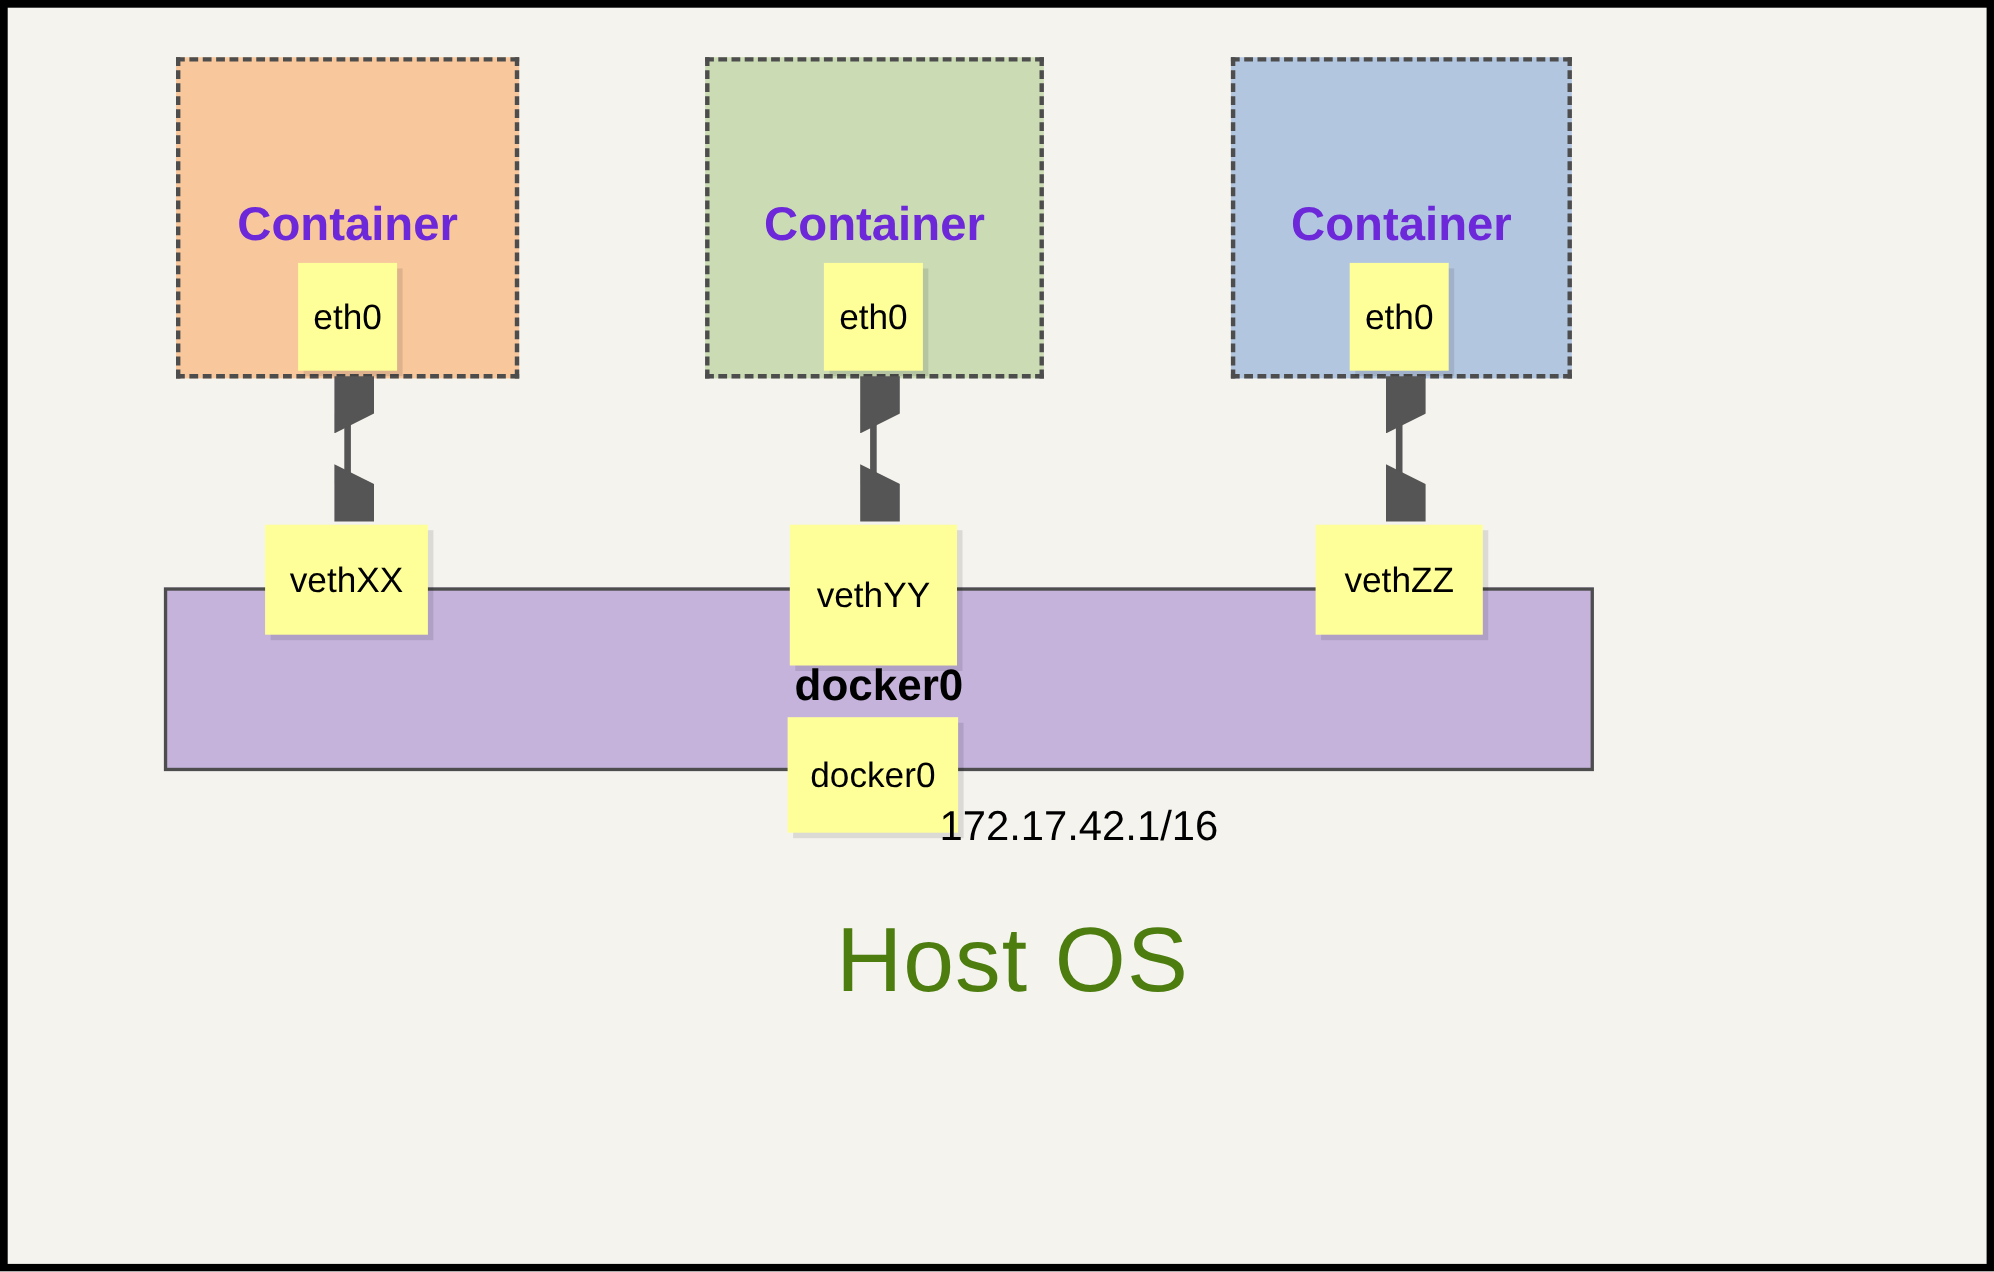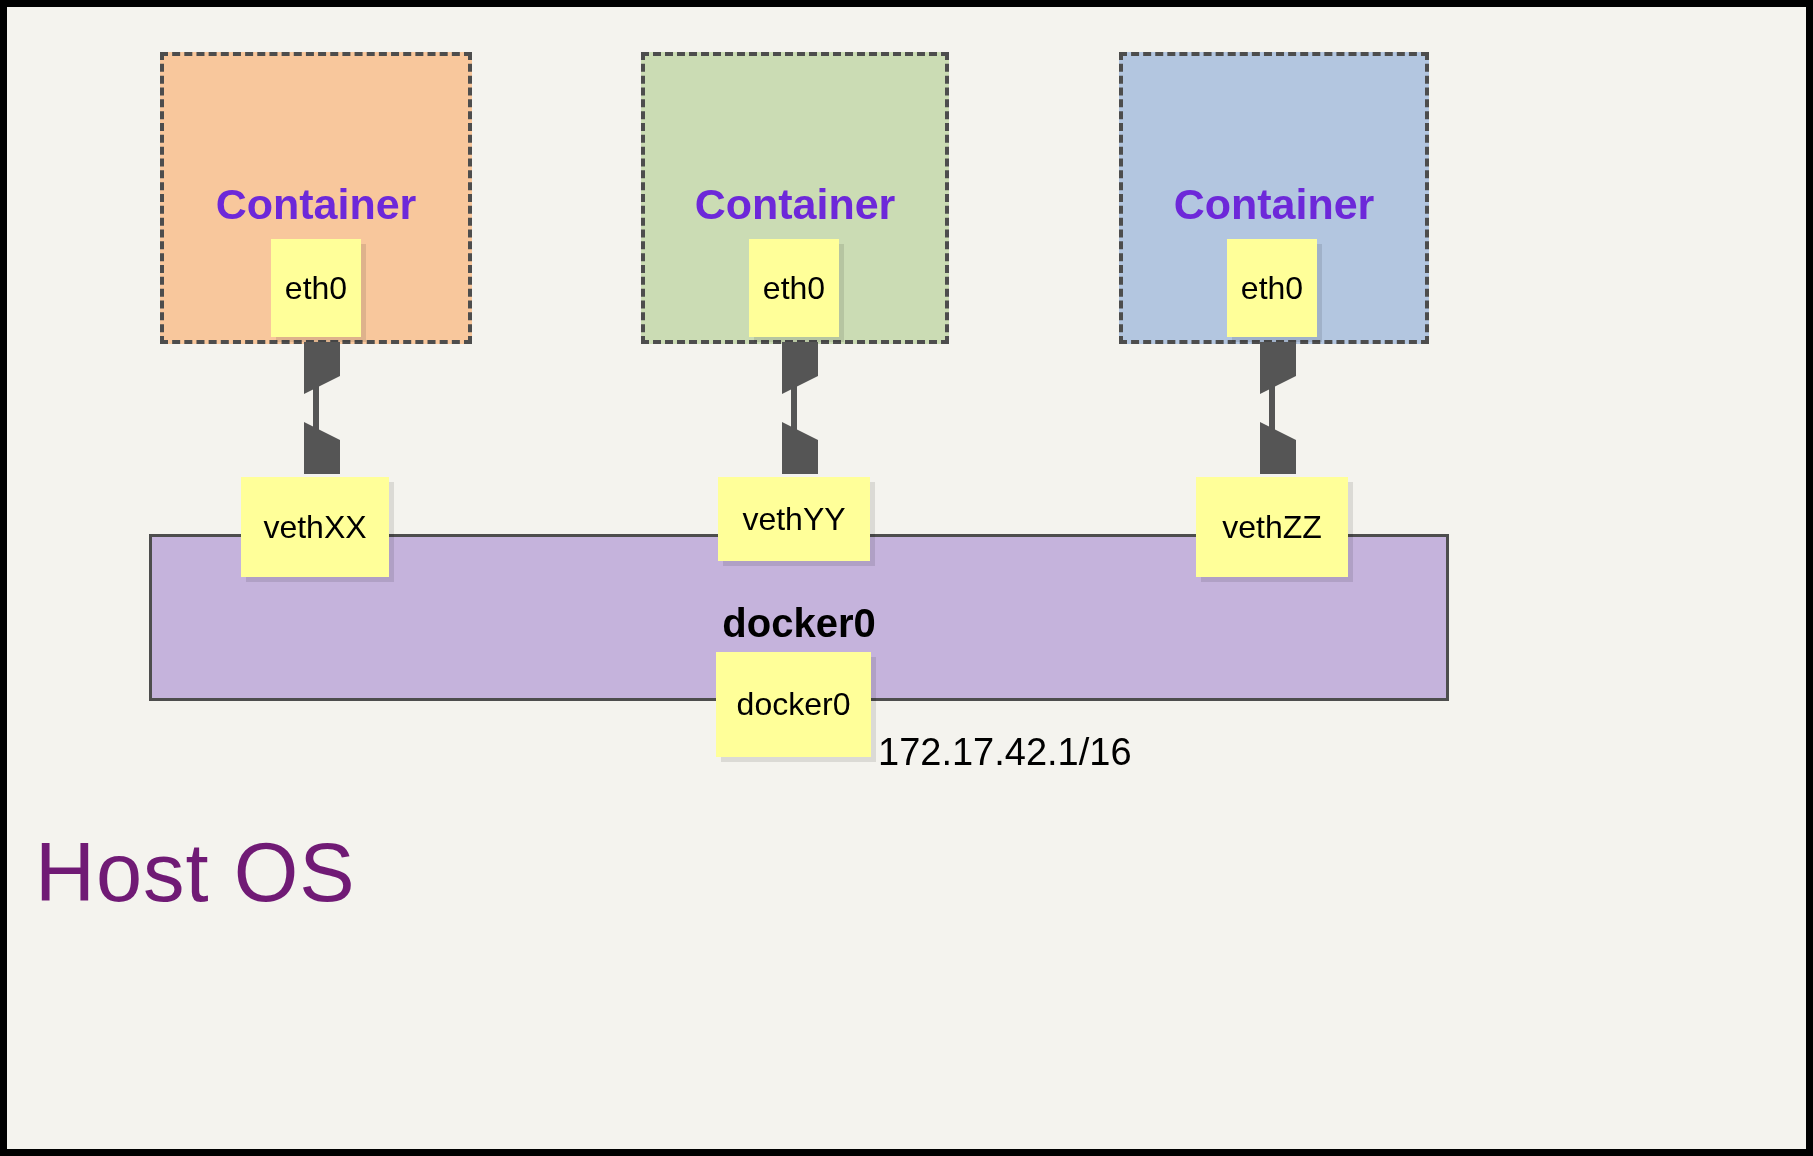--- a/index.html
+++ b/index.html
@@ -82,23 +82,24 @@
     font-size: 38px;
     color: #000000;
     font-family: "Liberation Sans", sans-serif;
     white-space: nowrap;
     z-index: 7;
   }
   #host-os {
     position: absolute;
     left: 0;
     right: 0;
+    text-align: center;
     font-size: 83px;
     font-weight: normal;
-    color: #701a75;
+    color: #4d7c0f;
     letter-spacing: 1px;
     font-family: "Liberation Sans", sans-serif;
     margin-left: 28px;
   }
 </style>
 </head>
 <body>
 
 <div id="frame">
 
@@ -143,28 +144,28 @@
     <line x1="24" y1="16" x2="24" y2="116" stroke="#555555" stroke-width="6" marker-start="url(#mk-up)" marker-end="url(#mk-dn)"></line>
   </svg>
 
   <div id="bridge" style="left:142px; top:527px; width:1300px; height:167px;">
     <div id="bridge-label">docker0</div>
   </div>
 
   <div class="note" style="left:234px; top:470px; width:148px; height:100px;">
     <span>vethXX</span>
   </div>
-  <div class="note" style="left:711px; top:470px; width:152px; height:84px;">
+  <div class="note" style="left:711px; top:470px; width:152px; height:128px;">
     <span>vethYY</span>
   </div>
   <div class="note" style="left:1189px; top:470px; width:152px; height:100px;">
     <span>vethZZ</span>
   </div>
 
   <div class="note" style="left:709px; top:645px; width:155px; height:105px;">
     <span>docker0</span>
   </div>
 
-  <div id="ip-label" style="left:871px; top:724px;">172.17.42.1/16</div>
+  <div id="ip-label" style="left:847px; top:724px;">172.17.42.1/16</div>
 
   <div id="host-os" style="top:818px;">Host OS</div>
 
 </div>
 
 </body></html>

